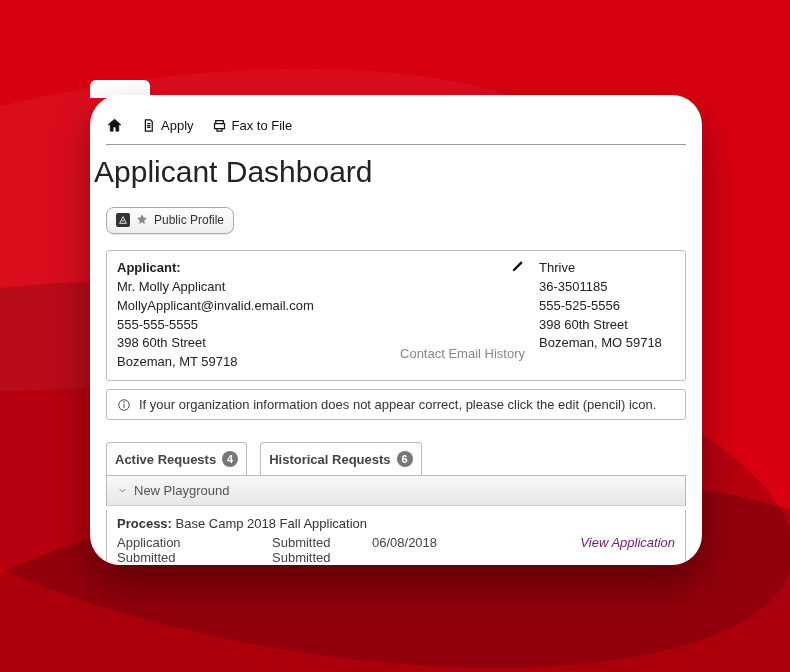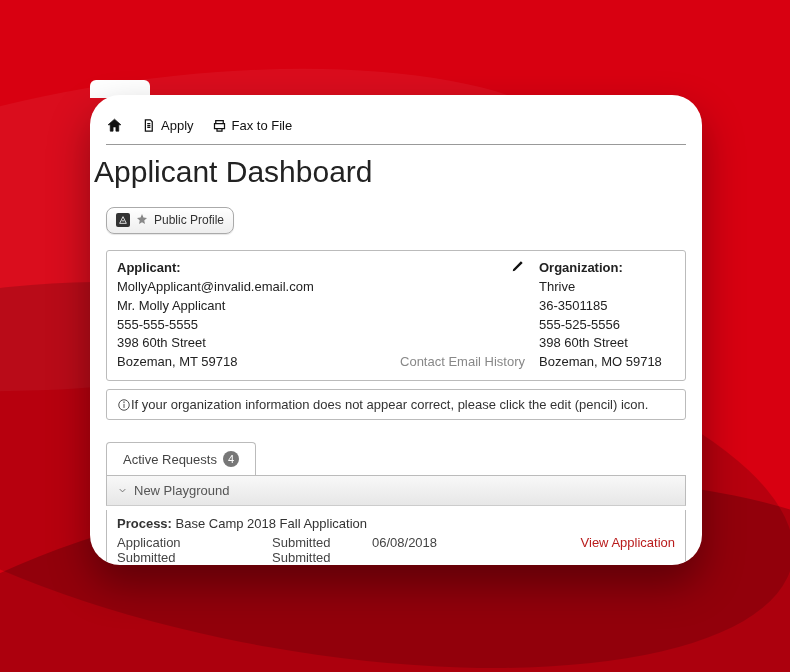--- a/index.html
+++ b/index.html
@@ -86,52 +86,54 @@
     padding: 8px 10px 8px 10px;
   }
   .info-row { display:flex; }
   .col { font-size: 13px; line-height: 1.45; color:#222; }
   .col.left { flex: 1 1 auto; }
   .col.mid { width: 140px; text-align: right; position: relative; }
   .col.right { width: 150px; padding-left: 14px; }
   .col .label { font-weight: 700; }
   .pencil { cursor:pointer; }
   .pencil svg { width:14px; height:14px; fill:#111; }
-  .contact-link { color:#888; font-size:13px; position:absolute; bottom:0; right:0; cursor:pointer; }
+  .contact-link { color:#888; font-size:13px; position:absolute; bottom:8px; right:0; cursor:pointer; }
 
   .notice {
     margin: 8px 16px 4px 16px;
     border: 1px solid #bbb;
     border-radius: 3px;
     padding: 7px 10px;
     font-size: 13px;
     color: #333;
     display:flex;
     align-items:center;
+    gap:8px;
   }
   .notice svg { width:14px; height:14px; fill:none; stroke:#333; stroke-width:1.5; }
 
   .tabs {
     margin: 22px 16px 0 16px;
     display:flex;
     align-items:flex-end;
     border-bottom: 1px solid #bbb;
   }
   .tab {
     border: 1px solid #bbb;
     border-bottom: none;
     border-radius: 4px 4px 0 0;
-    padding: 8px 16px;
+    padding: 8px 8px;
     font-size: 13px;
     color:#444;
     display:flex; align-items:center; gap:6px;
     cursor:pointer;
     background:#fff;
     margin-right: 13px;
     position:relative;
+    font-weight:bold;
   }
   .tab.active { background:#fff; }
   .tab .badge {
     background:#777; color:#fff; border-radius:8px; min-width:16px; height:16px;
     display:inline-flex; align-items:center; justify-content:center;
     font-size:11px; padding:0 4px;
   }
 
   .accordion-head {
     margin: 0 16px;
@@ -154,21 +156,21 @@
   }
   .req-body .proc { margin-bottom:4px; }
   .req-body .proc .lb { font-weight:700; }
   .req-grid {
     display:grid;
     grid-template-columns: 155px 100px 120px 1fr;
     row-gap: 0;
     font-size:13px;
     color:#444;
   }
-  .req-grid .view { text-align:right; color:#b91c1c; cursor:pointer; white-space:nowrap; overflow:hidden; }
+  .req-grid .view { text-align:right; color:#701a75; cursor:pointer; white-space:nowrap; overflow:hidden;font-style:italic; }
 </style>
 </head>
 <body>
 
 <div class="bg">
   <div class="wave w1"></div>
   <div class="wave dark w2"></div>
   <div class="wave w3"></div>
 </div>
 
@@ -211,36 +213,35 @@
           <path d="M12 2l2.9 6.9L22 10l-5.5 4.8L18 22l-6-3.5L6 22l1.5-7.2L2 10l7.1-1.1z"></path>
         </svg>
     </span>
     <span>Public Profile</span>
   </button>
 
   <div class="info-box">
     <div class="info-row">
       <div class="col left">
         <div class="label">Applicant:</div>
+        <div>Mr. Molly Applicant</div>
         <div>MollyApplicant@invalid.email.com</div>
-        <div>Mr. Molly Applicant</div>
         <div>555-555-5555</div>
         <div>398 60th Street</div>
         <div>Bozeman, MT 59718</div>
       </div>
       <div class="col mid">
         <span class="pencil">
           <svg viewBox="0 0 24 24">
               <path d="M3 21l3.5-.7L20 7l-3-3L3.7 17.5 3 21zM15 6l3 3"></path>
             </svg>
         </span>
         <span class="contact-link">Contact Email History</span>
       </div>
       <div class="col right">
-        <div class="label">Organization:</div>
         <div>Thrive</div>
         <div>36-3501185</div>
         <div>555-525-5556</div>
         <div>398 60th Street</div>
         <div>Bozeman, MO 59718</div>
       </div>
     </div>
   </div>
 
   <div class="notice">
@@ -250,20 +251,24 @@
         <circle cx="12" cy="7" r="0.5" fill="#333"></circle>
       </svg>
     <span>If your organization information does not appear correct, please click the edit (pencil) icon.</span>
   </div>
 
   <div class="tabs">
     <div class="tab active">
       <span>Active Requests</span>
       <span class="badge">4</span>
     </div>
+    <div class="tab">
+      <span>Historical Requests</span>
+      <span class="badge">6</span>
+    </div>
   </div>
 
   <div class="accordion-head">
     <svg viewBox="0 0 24 24">
         <polyline points="6 9 12 15 18 9"></polyline>
       </svg>
     <span>New Playground</span>
   </div>
 
   <div class="req-body">

